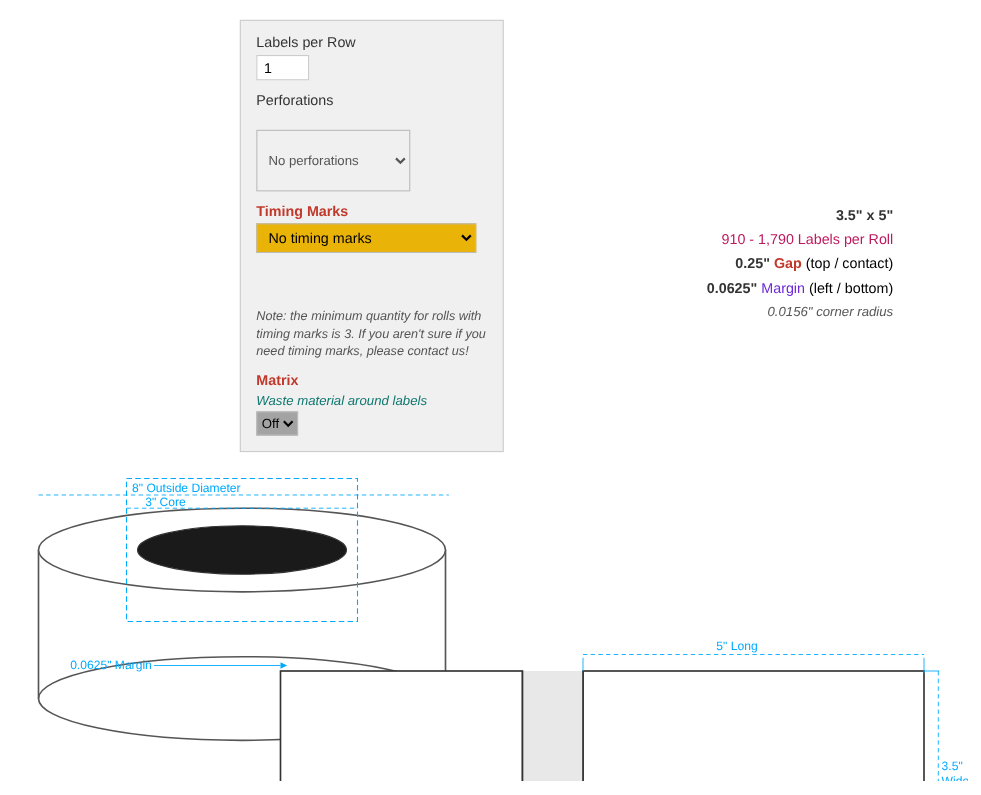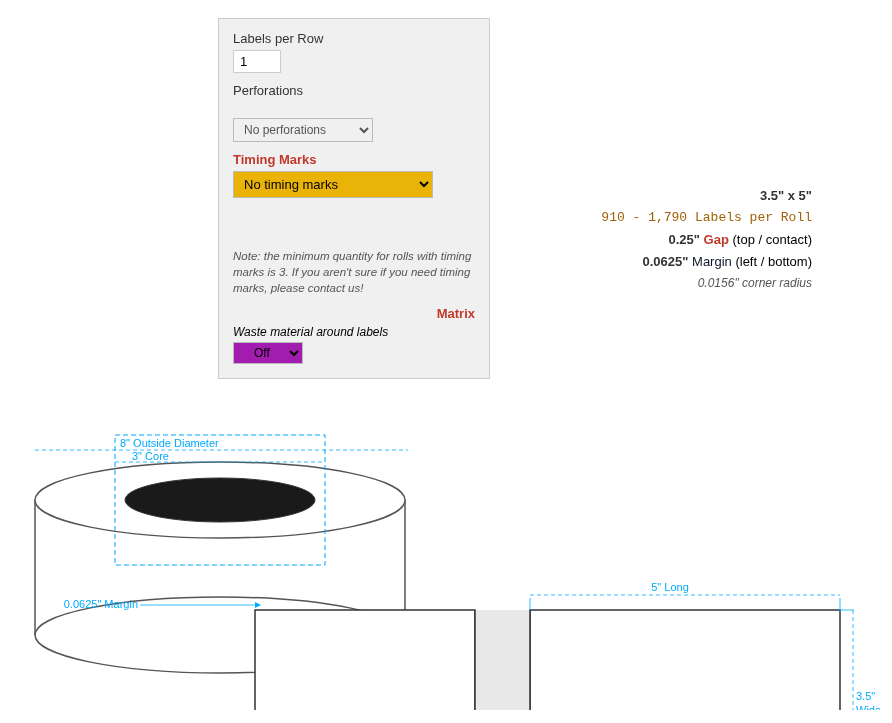--- a/index.html
+++ b/index.html
@@ -11,21 +11,21 @@
       height: 723px;
       overflow: hidden;
       position: relative;
     }
 
     
     #config-panel {
       position: absolute;
       top: 18px;
       left: 218px;
-      width: 272px;
+      width: 240px;
       background: #f0f0f0;
       border: 1px solid #ccc;
       padding: 12px 14px 14px;
     }
     .field-label {
       font-size: 13px;
       color: #333;
       margin-bottom: 4px;
       display: block;
     }
@@ -40,21 +40,21 @@
     }
     .section-title {
       font-size: 13px;
       color: #333;
       margin-bottom: 20px;
       display: block;
     }
     .perf-select {
       background: #f0f0f0;
       border: 1px solid #bbb;
-      padding: 3px 6px;
+      padding: 19px 6px;
       font-size: 12px;
       color: #555;
       width: 140px;
       margin-bottom: 10px;
       appearance: auto;
     }
     .timing-label {
       font-size: 13px;
       font-weight: bold;
       color: #c0392b;
@@ -76,60 +76,58 @@
       line-height: 1.4;
       margin-bottom: 10px;
       margin-top: 44px;
     }
     .matrix-label {
       font-size: 13px;
       font-weight: bold;
       color: #c0392b;
       margin-bottom: 4px;
       display: block;
-      text-align: right;
     }
     .waste-label {
       font-size: 12px;
-      color: #000000;
+      color: #0f766e;
       font-style: italic;
       display: block;
       margin-bottom: 3px;
     }
     .waste-select {
       font-size: 12px;
-      padding: 2px 16px;
+      padding: 2px 0;
       border: 1px solid #bbb;
-      background: #a21caf;
+      background: #a3a3a3;
     }
 
     
     #info-panel {
       position: absolute;
       top: 185px;
       right: 80px;
       text-align: right;
       line-height: 1.7;
     }
     .info-size {
       font-weight: bold;
       font-size: 13px;
       color: #333;
     }
     .info-labels {
       font-size: 13px;
-      color: #a16207;
-      font-family: Liberation Mono, monospace;
+      color: #be185d;
     }
     .info-gap { font-size: 13px; }
     .info-gap .val { font-weight: bold; color: #333; }
     .info-gap .dim { color: #c0392b; font-weight: bold; }
     .info-margin { font-size: 13px; }
     .info-margin .val { font-weight: bold; color: #333; }
-    .info-margin .dim { color: #0f172a; text-align: right; }
+    .info-margin .dim { color: #6d28d9; text-align: right; }
     .info-corner { font-size: 12px; color: #555; font-style: italic; }
 
     
     #diagram {
       position: absolute;
       top: 340px;
       left: 20px;
       width: 860px;
       height: 370px;
     }

